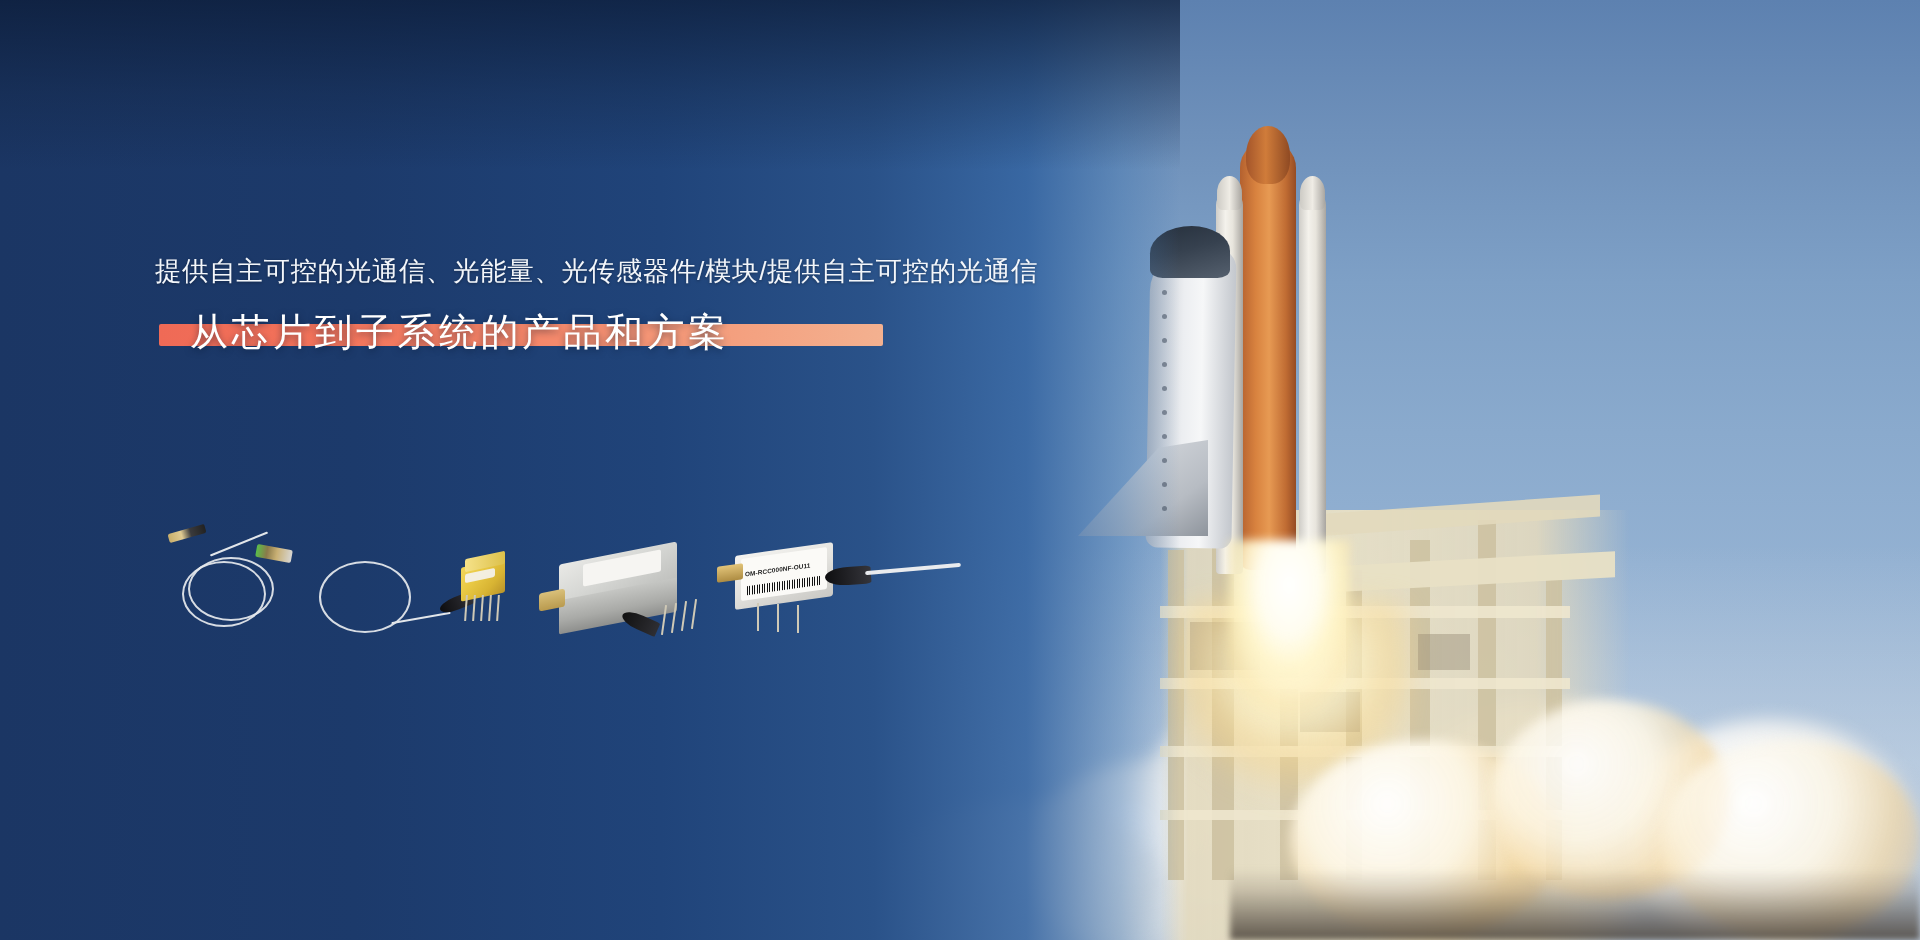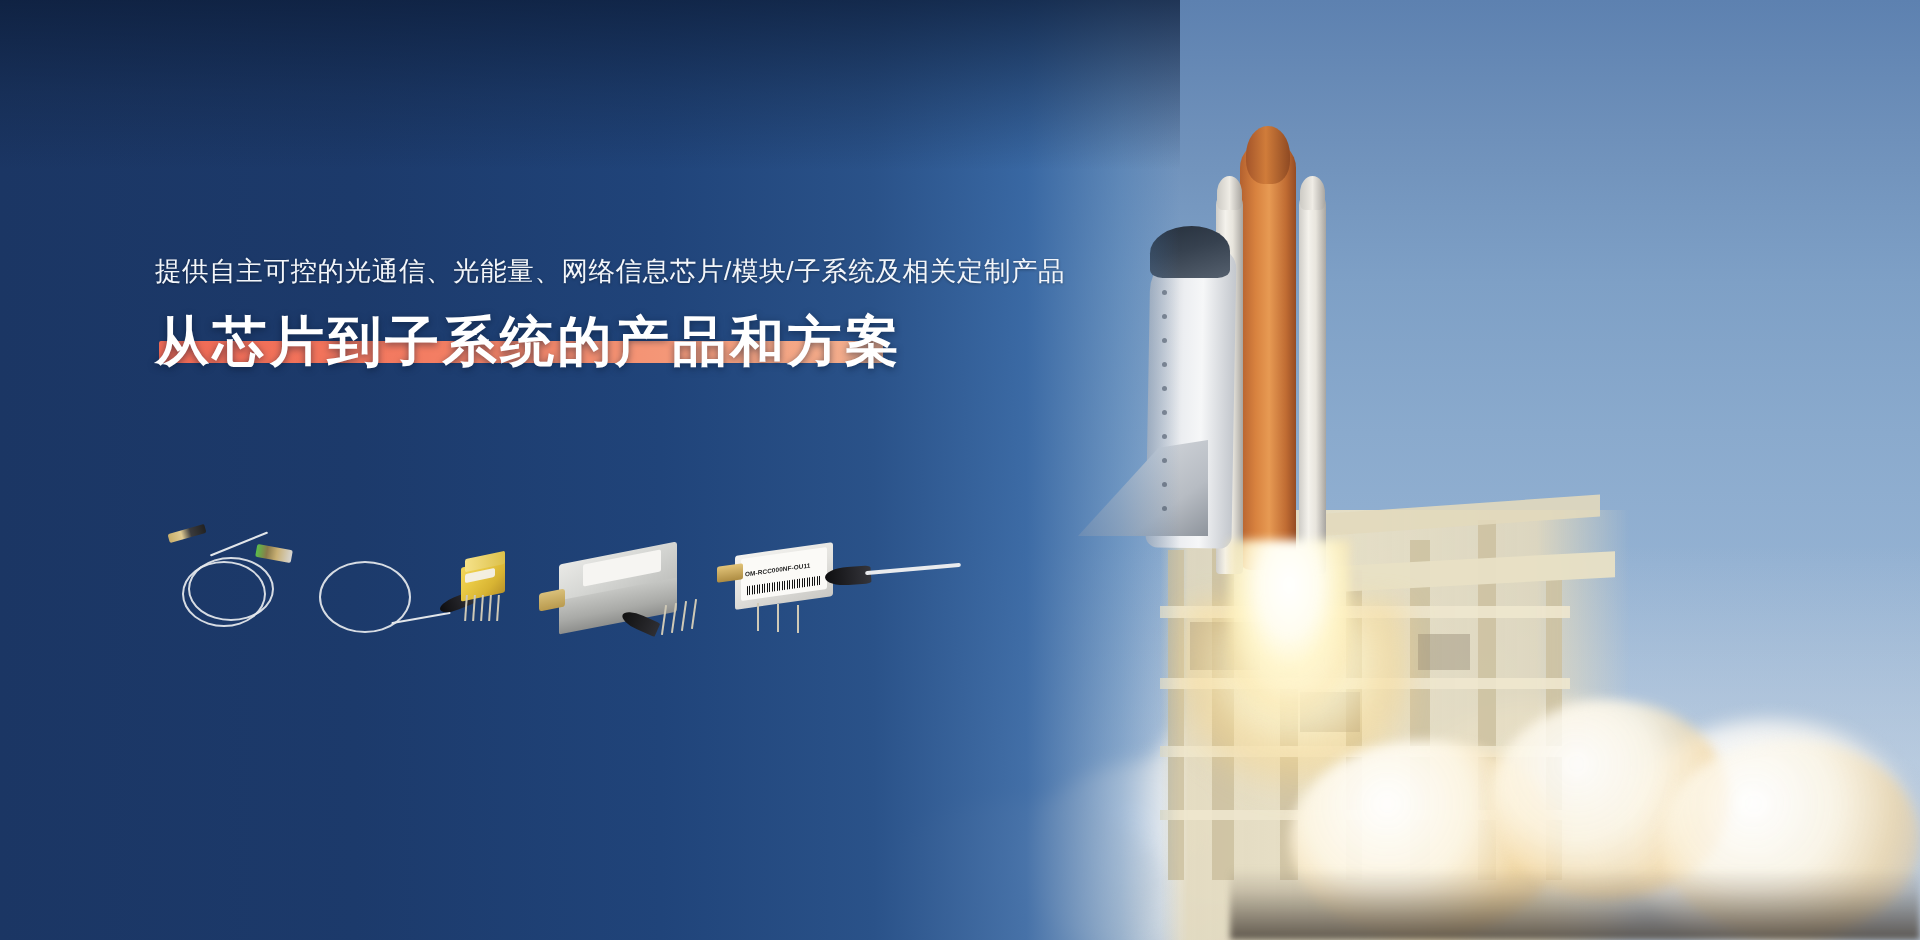--- a/index.html
+++ b/index.html
@@ -140,23 +140,24 @@
   }
   .sub.l2{ margin-top:30px; }
 
   .headline-wrap{ position:relative; margin-top:28px; display:inline-block; }
   .headline-bar{
     position:absolute; left:4px; bottom:6px; width:724px; height:22px;
     background:linear-gradient(to right,#ef6a56 0%,#f2735b 22%,#f4876a 52%,#f4a07f 80%,#f3b190 100%);
     border-radius:2px;
   }
   .headline{
-    position:relative; color:#ffffff; font-size:54px; font-weight:700;
+    position:relative; color:#ffffff; font-size:38px; font-weight:400;
     letter-spacing:3.5px; line-height:1.05; white-space:nowrap;
     text-shadow:0 2px 7px rgba(8,22,45,.55);
+    margin-left:35px;
   }
 
   
   .products{ position:absolute; left:150px; top:525px; width:860px; height:145px; }
   .prod{ position:absolute; }
 
   
   .fiber{ position:absolute; border:2px solid #e7eaee; border-radius:50%;
           opacity:.92; }
   .fiber-line{ position:absolute; height:2px; background:#e7eaee; border-radius:1px; }
@@ -282,21 +283,21 @@
   <div class="flame-core"></div>
   <div class="plume" style="left:1290px;top:740px;width:270px;height:200px;"></div>
   <div class="plume" style="left:1490px;top:700px;width:240px;height:200px;opacity:.9;"></div>
   <div class="plume" style="left:1660px;top:740px;width:260px;height:200px;opacity:.8;"></div>
   <div class="ground-dark"></div>
 
   <div class="navy"></div>
   <div class="navy-top"></div>
 
   <div class="copy">
-    <div class="sub l2">提供自主可控的光通信、光能量、网络信息芯片/模块/子系统及相关定制产品</div>
+    <div class="sub l2">提供自主可控的光通信、光能量、光传感器件/模块/提供自主可控的光通信</div>
 
     <div class="headline-wrap">
       <div class="headline-bar"></div>
       <div class="headline">从芯片到子系统的产品和方案</div>
     </div>
   </div>
 
   <div class="products">
 
     <div class="prod p1">

